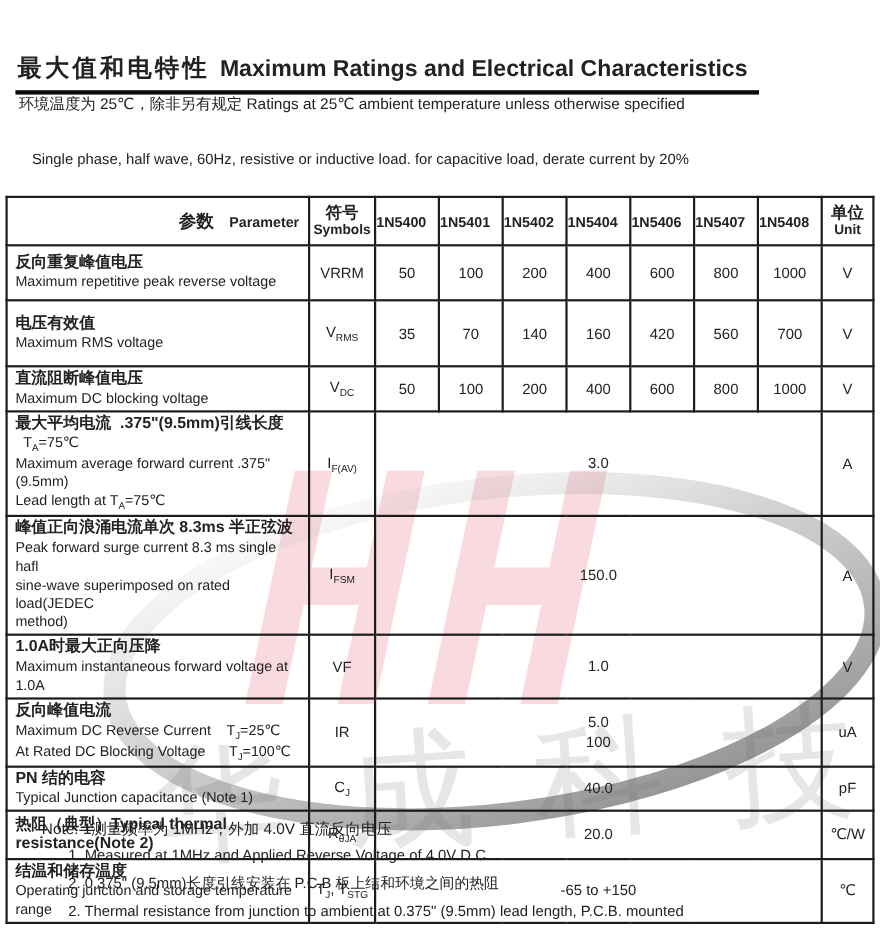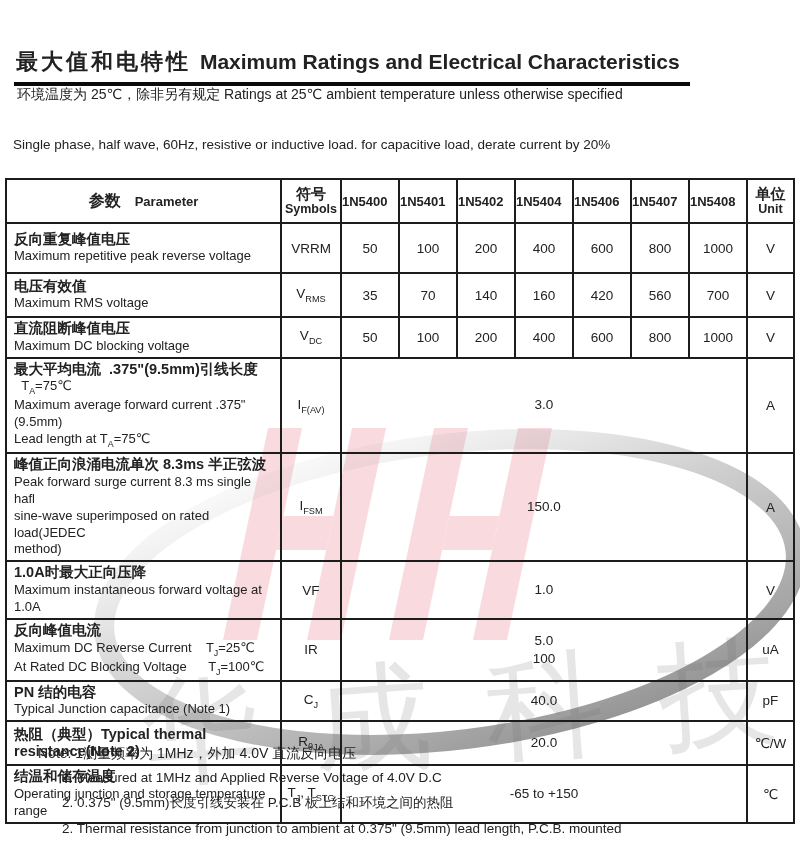--- a/index.html
+++ b/index.html
@@ -11,29 +11,29 @@
   .title-wrap{position:absolute;left:14px;top:40px;}
   .title{
     margin:0;display:inline-block;border-bottom:4px solid #0a0a0a;padding:0 10px 5px 2px;
     white-space:nowrap;
   }
   .title .tzh{font-family:"DejaVu Serif","Liberation Serif",serif;font-weight:bold;font-size:22px;letter-spacing:3px;}
   .title .ten{font-weight:bold;font-size:21px;letter-spacing:0px;}
   
   .intro1{position:absolute;left:17px;top:86px;margin:0;font-size:14px;}
   .intro2{position:absolute;left:13px;top:110px;margin:0;font-size:15px;}
-  .intro3{position:absolute;left:13px;top:137px;margin:0;font-size:13.5px;}
+  .intro3{position:absolute;left:29px;top:137px;margin:0;font-size:13.5px;}
   
   .ratings{position:absolute;left:5px;top:178px;border-collapse:collapse;table-layout:fixed;width:788px;}
   .ratings th,.ratings td{border:2px solid #1c1c1c;padding:0;overflow:hidden;}
   .c-param{width:275px;}
   .c-sym{width:60px;}
   .c-part{width:58px;}
   .c-unit{width:47px;}
-  th.param-h{text-align:center;vertical-align:middle;padding:2px 8px;}
+  th.param-h{text-align:right;vertical-align:middle;padding:2px 8px;}
   th.param-h .hzh{font-size:16px;font-weight:bold;margin-right:14px;}
   th.param-h .hen{font-size:13px;font-weight:bold;}
   th.stack{text-align:center;vertical-align:middle;line-height:1.15;}
   th.stack .hzh{display:block;font-size:15px;font-weight:bold;}
   th.stack .hen{display:block;font-size:12.5px;font-weight:bold;}
   th.part-h{font-size:13px;font-weight:bold;text-align:left;vertical-align:middle;}
   td.param{vertical-align:middle;padding:2px 7px;text-align:left;}
   .pzh{font-size:14.5px;font-weight:bold;line-height:1.22;white-space:pre-wrap;}
   .pen{font-size:13px;font-weight:normal;line-height:1.3;white-space:pre-wrap;}
   td.sym,td.val,td.unit{text-align:center;vertical-align:middle;font-size:13.5px;}
@@ -127,21 +127,21 @@
           <td class="sym">VRRM</td>
           <td class="val">50</td>
           <td class="val">100</td>
           <td class="val">200</td>
           <td class="val">400</td>
           <td class="val">600</td>
           <td class="val">800</td>
           <td class="val">1000</td>
           <td class="unit">V</td>
         </tr>
-        <tr style="height: 44px;">
+        <tr style="height: 60px;">
           <td class="param">
             <div class="pzh">电压有效值</div>
             <div class="pen">Maximum RMS voltage</div>
           </td>
           <td class="sym">V<sub>RMS</sub></td>
           <td class="val">35</td>
           <td class="val">70</td>
           <td class="val">140</td>
           <td class="val">160</td>
           <td class="val">420</td>

